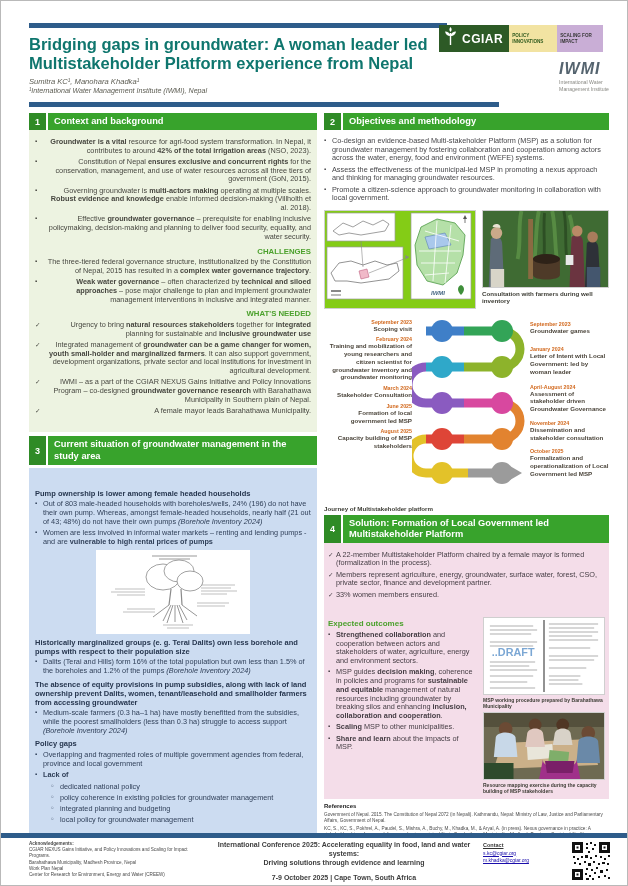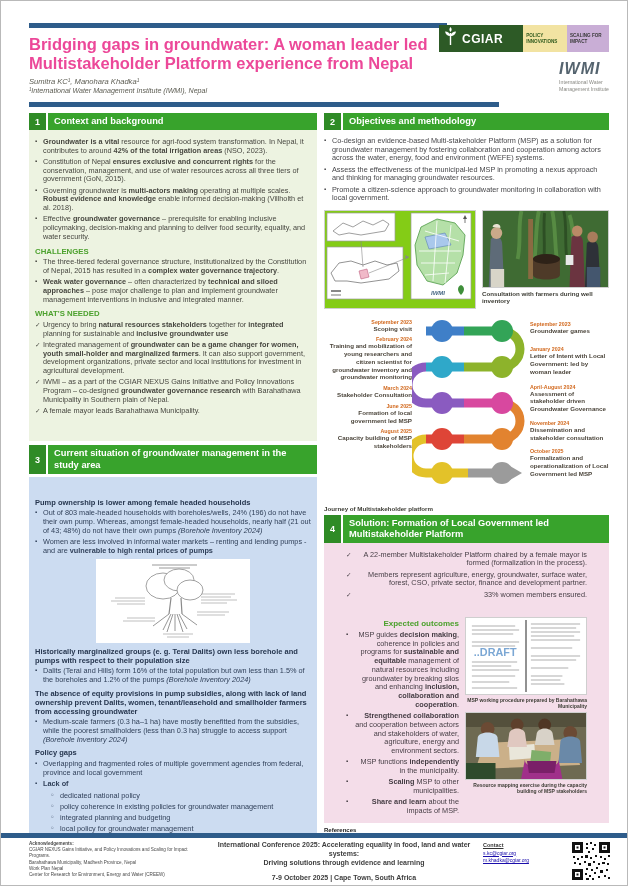--- a/index.html
+++ b/index.html
@@ -3,46 +3,46 @@
 <meta charset="utf-8">
 <style>
   html,body{margin:0;padding:0;background:#e9e9e9;}
   .poster{position:relative;width:628px;height:886px;background:#fff;border:1px solid #b9b9b9;
           box-sizing:border-box;font-family:"Liberation Sans",sans-serif;overflow:hidden;}
   
   .hdr{position:relative;padding:22px 18px 0 28px;}
   .rule{height:5px;background:#2e5c8a;}
   .rule.top{width:418px;}
   .rule.mid{width:470px;margin-top:7px;}
-  .title{margin-top:7px;width:430px;font-size:16.5px;font-weight:bold;color:#ec4899;line-height:1.13;}
+  .title{margin-top:7px;width:430px;font-size:16.5px;font-weight:bold;color:#0f766e;line-height:1.13;}
   .authors{margin-top:5px;font-size:7.6px;font-style:italic;color:#5c5c52;}
   .affil{margin-top:1px;font-size:7.1px;font-style:italic;color:#5c5c52;}
   .logos{position:absolute;top:24px;right:18px;width:170px;text-align:right;}
   .logorow{display:flex;height:27px;}
-  .cgiarbox{display:flex;align-items:center;background:#2d5a26;color:#fff;padding:0 20px 0 4px;gap:4px;}
+  .cgiarbox{display:flex;align-items:center;background:#2d5a26;color:#fff;padding:0 6px 0 4px;gap:4px;}
   .cgiartxt{font-weight:bold;font-size:12px;letter-spacing:.5px;}
   .polbox{width:42px;background:#f2e3a2;color:#2f5a1e;font-size:4.6px;font-weight:bold;
           display:flex;align-items:center;padding:0 3px;text-align:left;line-height:1.3;}
   .scalbox{width:40px;background:#c9aed6;color:#3a3a3a;font-size:4.6px;font-weight:bold;
           display:flex;align-items:center;padding:0 3px;text-align:left;line-height:1.3;}
   .iwmi{margin-top:9px;display:inline-block;text-align:left;}
   .iwmiword{font-size:16px;font-weight:bold;font-style:italic;color:#55646f;letter-spacing:1px;line-height:1;}
   .iwmisub{font-size:5.2px;color:#8a8a84;line-height:1.25;margin-top:2px;}
   
   .cols{display:flex;gap:7px;padding:6px 18px 0 28px;height:726px;box-sizing:border-box;}
   .colL{width:288px;display:flex;flex-direction:column;}
   .colR{flex:1;display:flex;flex-direction:column;min-width:0;}
   .shead{display:flex;gap:2px;background:#fff;flex:none;}
   .snum{width:17px;background:#2f8b26;color:#fff;font-size:9px;font-weight:bold;
         display:flex;align-items:center;justify-content:center;}
   .stitle{flex:1;background:#38a32c;color:#fff;font-size:9.3px;font-weight:bold;
         padding:3px 6px;line-height:1.2;display:flex;align-items:center;}
-  .greenbox{background:#edf3e1;padding:5px 6px 23px 6px;color:#474740;}
+  .greenbox{background:#edf3e1;padding:5px 6px 14px 6px;color:#474740;text-align:right;}
   .bluebox{background:#ccdcf1;padding:5px 6px;color:#31415a;flex:1;margin-top:3px;}
-  .pinkbox{background:#f4dde9;padding:5px 22px;color:#453d44;text-align:right;}
+  .pinkbox{background:#f4dde9;padding:5px 4px;color:#453d44;}
   .bul{position:relative;padding-left:8px;font-size:7.3px;line-height:1.2;margin:2.5px 0;}
   .bul::before{content:"▪";position:absolute;left:0;top:0;font-size:6px;}
   .chk{position:relative;padding-left:8px;font-size:7.3px;line-height:1.2;margin:2.5px 0;}
   .chk::before{content:"✓";position:absolute;left:0;top:0;font-size:6.5px;}
   .sub{position:relative;padding-left:9px;font-size:7.3px;line-height:1.25;margin:2px 0 2px 16px;}
   .sub::before{content:"○";position:absolute;left:0;top:1px;font-size:4.5px;}
   .glabel{color:#4ca12d;font-weight:bold;font-size:7.8px;margin:5px 0 2px 0;}
   .bhead{font-weight:bold;font-size:7.5px;line-height:1.2;margin:4px 0 2px 0;color:#26364f;}
   .cite{}
   .figbox{background:#84cc16;border:1px solid #cfcfcf;}
@@ -340,23 +340,22 @@
       </div>
 
       <div class="pinkbox" style="flex:none;">
         <div class="chk">A 22-member Multistakeholder Platform chaired by a female mayor is formed (formalization in the process).</div>
         <div class="chk">Members represent agriculture, energy, groundwater, surface water, forest, CSO, private sector, finance and development partner.</div>
         <div class="chk">33% women members ensured.</div>
 
         <div class="sol2">
           <div class="solL">
             <div class="glabel" style="font-size:8px;margin-top:2px;">Expected outcomes</div>
+            <div class="bul"><b>Strengthened collaboration</b> and cooperation between actors and stakeholders of water, agriculture, energy and environment sectors.</div>
             <div class="bul">MSP guides <b>decision making</b>, coherence in policies and programs for <b>sustainable and equitable</b> management of natural resources including groundwater by breaking silos and enhancing <b>inclusion, collaboration and cooperation</b>.</div>
-            <div class="bul"><b>Strengthened collaboration</b> and cooperation between actors and stakeholders of water, agriculture, energy and environment sectors.</div>
-            <div class="bul">MSP functions <b>independently</b> in the municipality.</div>
             <div class="bul"><b>Scaling</b> MSP to other municipalities.</div>
             <div class="bul"><b>Share and learn</b> about the impacts of MSP.</div>
           </div>
           <div class="solR">
             <div class="figbox" style="height:76px;position:relative;overflow:hidden;">
               <svg width="100%" height="76" viewBox="0 0 122 76" preserveAspectRatio="none">
                 <rect width="122" height="76" fill="#ffffff"></rect>
                 <line x1="61" y1="2" x2="61" y2="74" stroke="#222" stroke-width="1"></line>
                 <g stroke="#9a9a9a" stroke-width="0.8">
                   <line x1="6" y1="8" x2="50" y2="8"></line>

